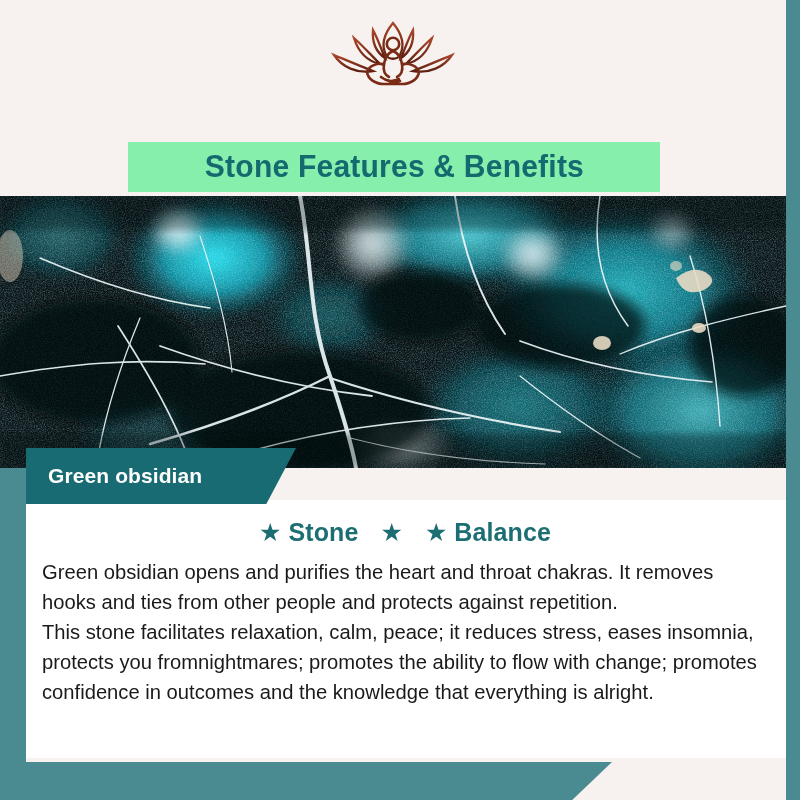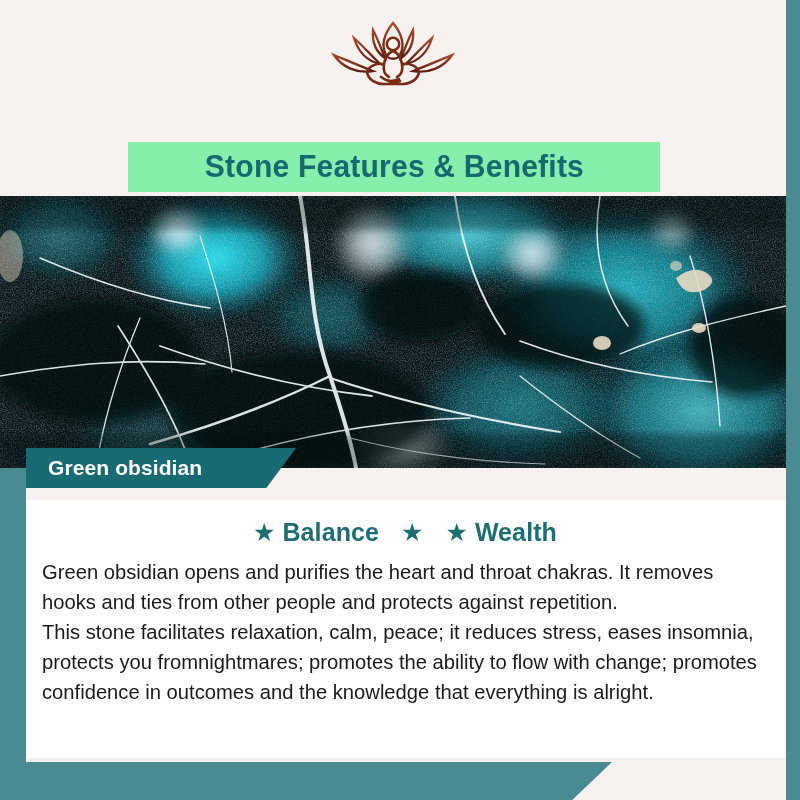--- a/index.html
+++ b/index.html
@@ -97,21 +97,21 @@
     overflow:hidden;
     z-index:2;
     background:#05090B;
   }
   .hero svg { display:block; width:100%; height:100%; }
 
   
   .ribbon {
     position:absolute;
     left:26px; top:448px;
-    width:270px; height:40px;
+    width:270px; height:56px;
     background:#186B72;
     clip-path:polygon(0 0, 100% 0, 89% 100%, 0 100%);
     display:flex;
     align-items:center;
     z-index:7;
   }
   .ribbon span {
     margin-left:22px;
     font-family:"Liberation Sans Narrow","Liberation Sans", sans-serif;
     font-size:21px;
@@ -339,28 +339,28 @@
       <span>Green obsidian</span>
     </div>
 
     <div class="card-gap"></div>
 
     <div class="card">
 
       <div class="benefits">
         <div class="benefit">
           <span class="star">★</span>
-          <span class="lbl">Balance</span>
+          <span class="lbl">Stone</span>
         </div>
         <div class="benefit">
           <span class="star">★</span>
         </div>
         <div class="benefit">
           <span class="star">★</span>
-          <span class="lbl">Wealth</span>
+          <span class="lbl">Balance</span>
         </div>
       </div>
 
       <div class="body-copy">
         <p>Green obsidian opens and purifies the heart and throat chakras. It removes hooks and ties from other people and protects against repetition.</p>
         <p>This stone facilitates relaxation, calm, peace; it reduces stress, eases insomnia, protects you fromnightmares; promotes the ability to flow with change; promotes confidence in outcomes and the knowledge that everything is alright.</p>
       </div>
     </div>
 
     <div class="left-rail"></div>

